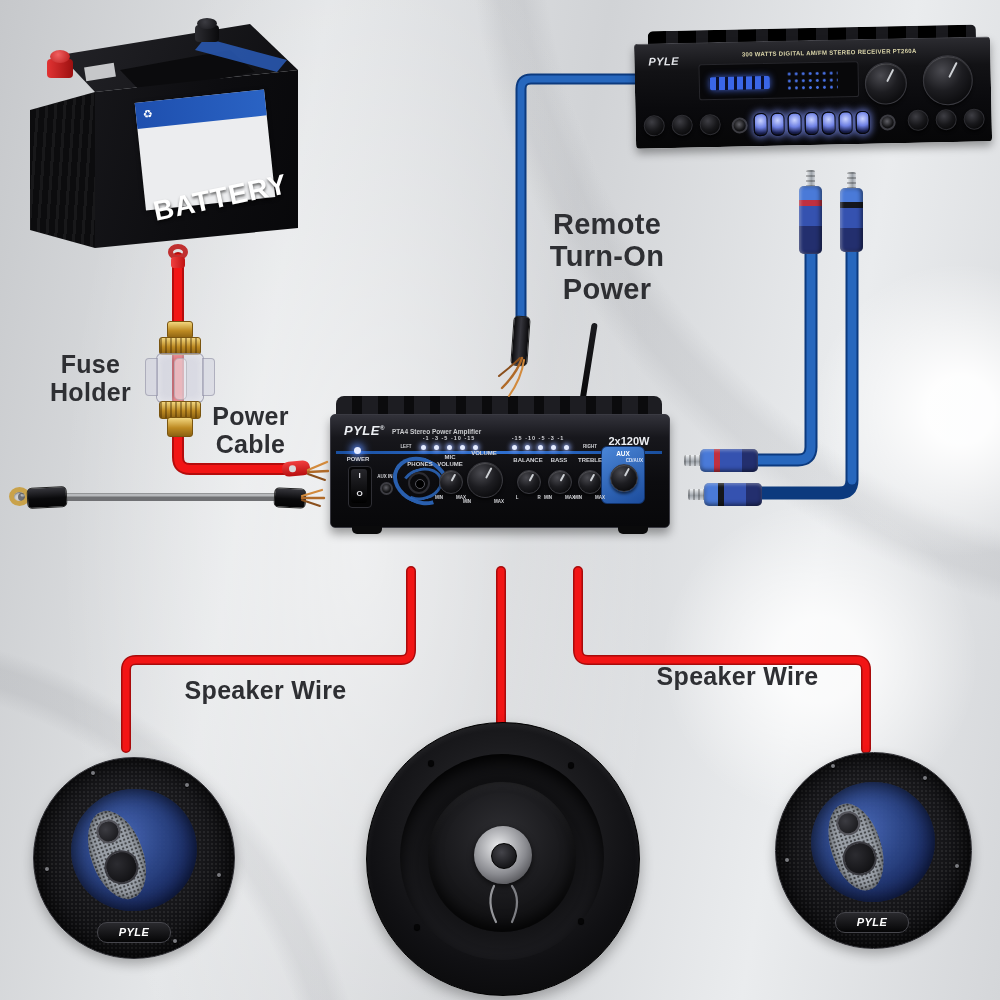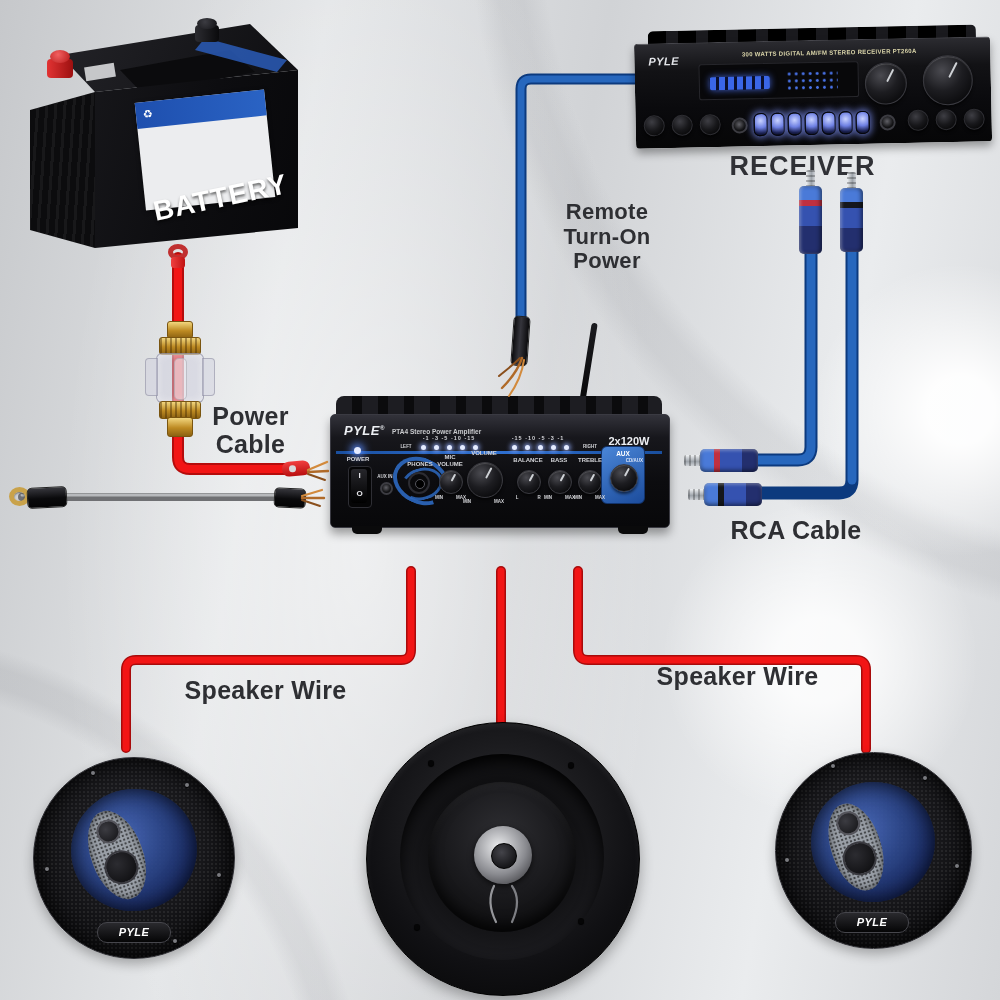--- a/index.html
+++ b/index.html
@@ -124,21 +124,20 @@
     <div class="rbtn" style="left:152px;top:84px"></div>
     <div class="rbtn" style="left:169px;top:84px"></div>
     <div class="rbtn" style="left:186px;top:84px"></div>
     <div class="rbtn" style="left:203px;top:84px"></div>
     <div class="rbtn" style="left:220px;top:84px"></div>
     <div class="jackc" style="left:244px;top:88px;width:12px;height:12px"></div>
     <div class="sknob" style="left:272px;top:84px"></div>
     <div class="sknob" style="left:300px;top:84px"></div>
     <div class="sknob" style="left:328px;top:84px"></div>
   </div>
-  <div class="caption" style="left:700px;top:151px;width:205px;font-size:27px">RECEIVER</div>
 
   <div class="dark-sleeve" style="left:512px;top:316px;width:15px;height:48px;transform:rotate(4deg);background:linear-gradient(90deg,#0a0a0c,#35353c 45%,#0a0a0c)"></div>
   <svg class="fray" style="left:496px;top:356px" width="32" height="44" viewBox="0 0 32 44">
     <path d="M26 2 C22 14 14 24 6 32" stroke="#b06a28" stroke-width="2.4" fill="none" stroke-linecap="round"></path>
     <path d="M28 4 C26 18 20 30 13 40" stroke="#d28a3c" stroke-width="2" fill="none" stroke-linecap="round"></path>
     <path d="M24 2 C16 10 10 14 3 20" stroke="#8a4f1c" stroke-width="2" fill="none" stroke-linecap="round"></path>
   </svg>
 
   <div class="abs" style="left:168px;top:244px;width:20px;height:16px;border:5px solid #c03030;border-radius:50%;z-index:6;box-sizing:border-box"></div>
   <div class="abs" style="left:171px;top:257px;width:14px;height:11px;background:linear-gradient(90deg,#f04040,#c01212);border-radius:3px;z-index:6"></div>
@@ -301,26 +300,29 @@
     </div>
     <div class="abs" style="left:60px;top:160px;width:72px;height:19px;background:linear-gradient(180deg,#2a2a2e,#050506);border:1px solid #46464c;border-radius:10px;z-index:3">
       <div style="width:100%;text-align:center;color:#fff;font-weight:700;font-style:italic;font-size:11px;line-height:19px;letter-spacing:.5px">PYLE</div>
     </div>
     <div class="screw" style="left:56px;top:12px"></div>
     <div class="screw" style="left:148px;top:24px"></div>
     <div class="screw" style="left:10px;top:106px"></div>
     <div class="screw" style="left:180px;top:112px"></div>
   </div>
 
+  <div class="label" style="left:28px;top:350px;width:125px">
+    <div>Fuse</div>
+    <div>Holder</div>
+  </div>
   <div class="label" style="left:188px;top:402px;width:125px">
     <div>Power</div>
     <div>Cable</div>
   </div>
-  <div class="label" style="left:534px;top:200px;width:146px;font-size:22px">
+  <div class="label" style="left:534px;top:208px;width:146px;font-size:29px">
     <div>Remote</div>
     <div>Turn-On</div>
     <div>Power</div>
   </div>
-  <div class="label" style="left:712px;top:516px;width:168px">RCA Cable</div>
   <div class="label" style="left:163px;top:676px;width:205px">Speaker Wire</div>
   <div class="label" style="left:635px;top:662px;width:205px">Speaker Wire</div>
 
 </div>
 
 </body></html>

